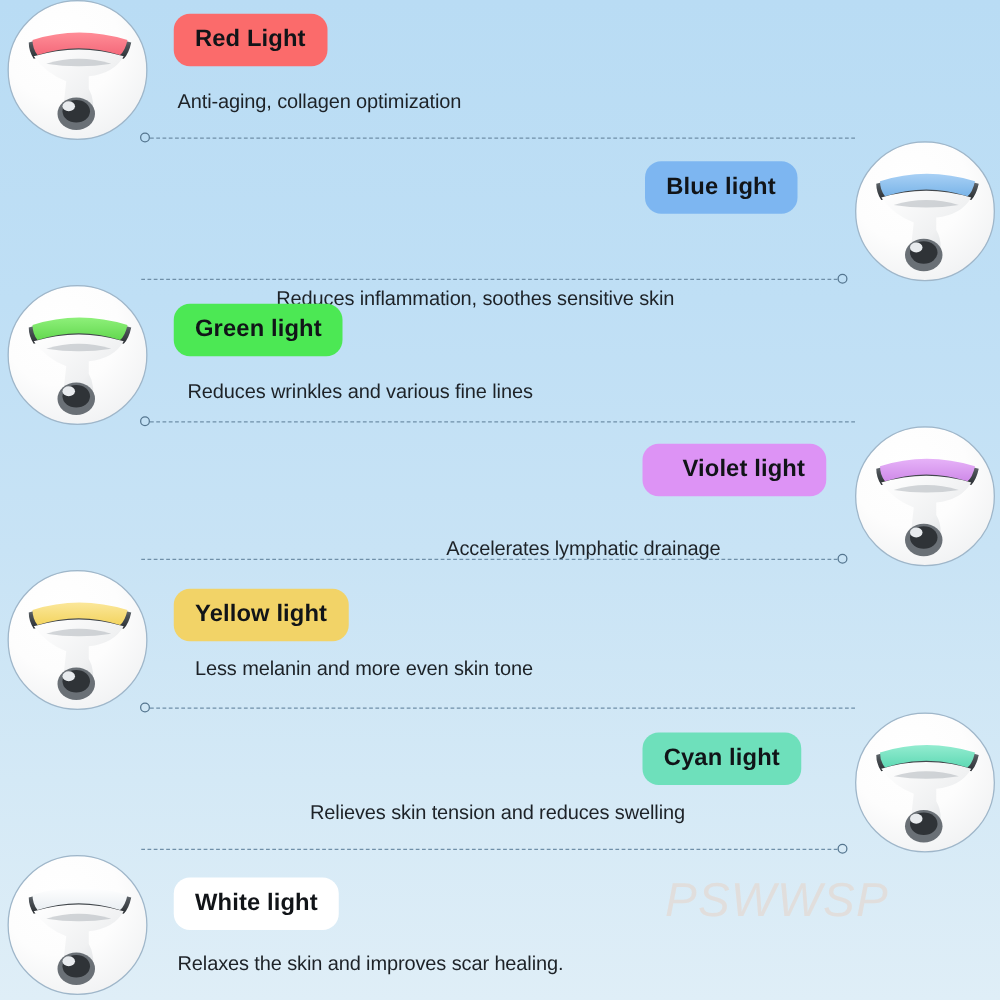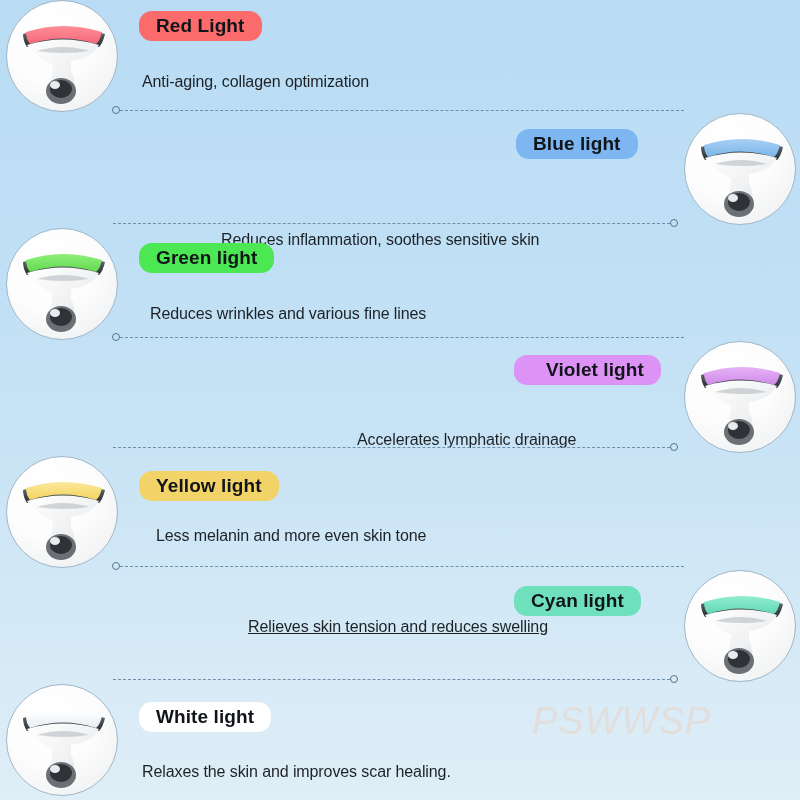--- a/index.html
+++ b/index.html
@@ -48,21 +48,21 @@
     background: radial-gradient(circle at 38% 30%, #ffffff 0%, #fdfdfd 45%, #f2f3f4 78%, #e8eaec 100%);
     border: 1px solid #9fb6c9;
     box-sizing: border-box;
     overflow: hidden;
   }
   .device-circle svg { display: block; width: 112px; height: 112px; }
 
   
   .pill {
     position: absolute;
-    height: 30px;
+    height: 42px;
     border-radius: 13px;
     display: flex;
     align-items: center;
     justify-content: center;
     padding: 0 17px;
     box-sizing: border-box;
     font-size: 19px;
     font-weight: bold;
     color: #111418;
     white-space: nowrap;
@@ -323,21 +323,21 @@
         <path d="M20 44 Q56 33 92 44 Q84 58 64 60 L64 70 Q70 80 66 95 Q58 104 48 100 Q40 94 44 82 L46 64 Q30 58 20 44 Z" fill="url(#bodyg-cyan)"></path>
         <ellipse cx="54" cy="90" rx="15" ry="13" fill="#6a7076"></ellipse>
         <ellipse cx="54" cy="88" rx="11" ry="9" fill="#2f3337"></ellipse>
         <ellipse cx="48" cy="84" rx="5" ry="4" fill="#e8ebee"></ellipse>
         <path d="M30 50 Q56 42 82 50 Q56 54 30 50 Z" fill="#aab0b5" opacity=".5"></path>
       </svg>
     </div>
     <div class="pill" style="left:514px; top:586px; background:#6ee0bb;">
       <span>Cyan light</span>
     </div>
-    <div class="desc" style="left:248px; top:618px;text-decoration:underline;">Relieves skin tension and reduces swelling</div>
+    <div class="desc" style="left:248px; top:642px;">Relieves skin tension and reduces swelling</div>
     <div class="connector right-knob" style="left:113px; top:675px; width:565px;">
       <div class="knob"></div>
       <div class="line"></div>
     </div>
   </div>
 
   <div class="row">
     <div class="device-circle" style="left:6px; top:684px;">
       <svg viewBox="0 0 112 112">
         <defs>

